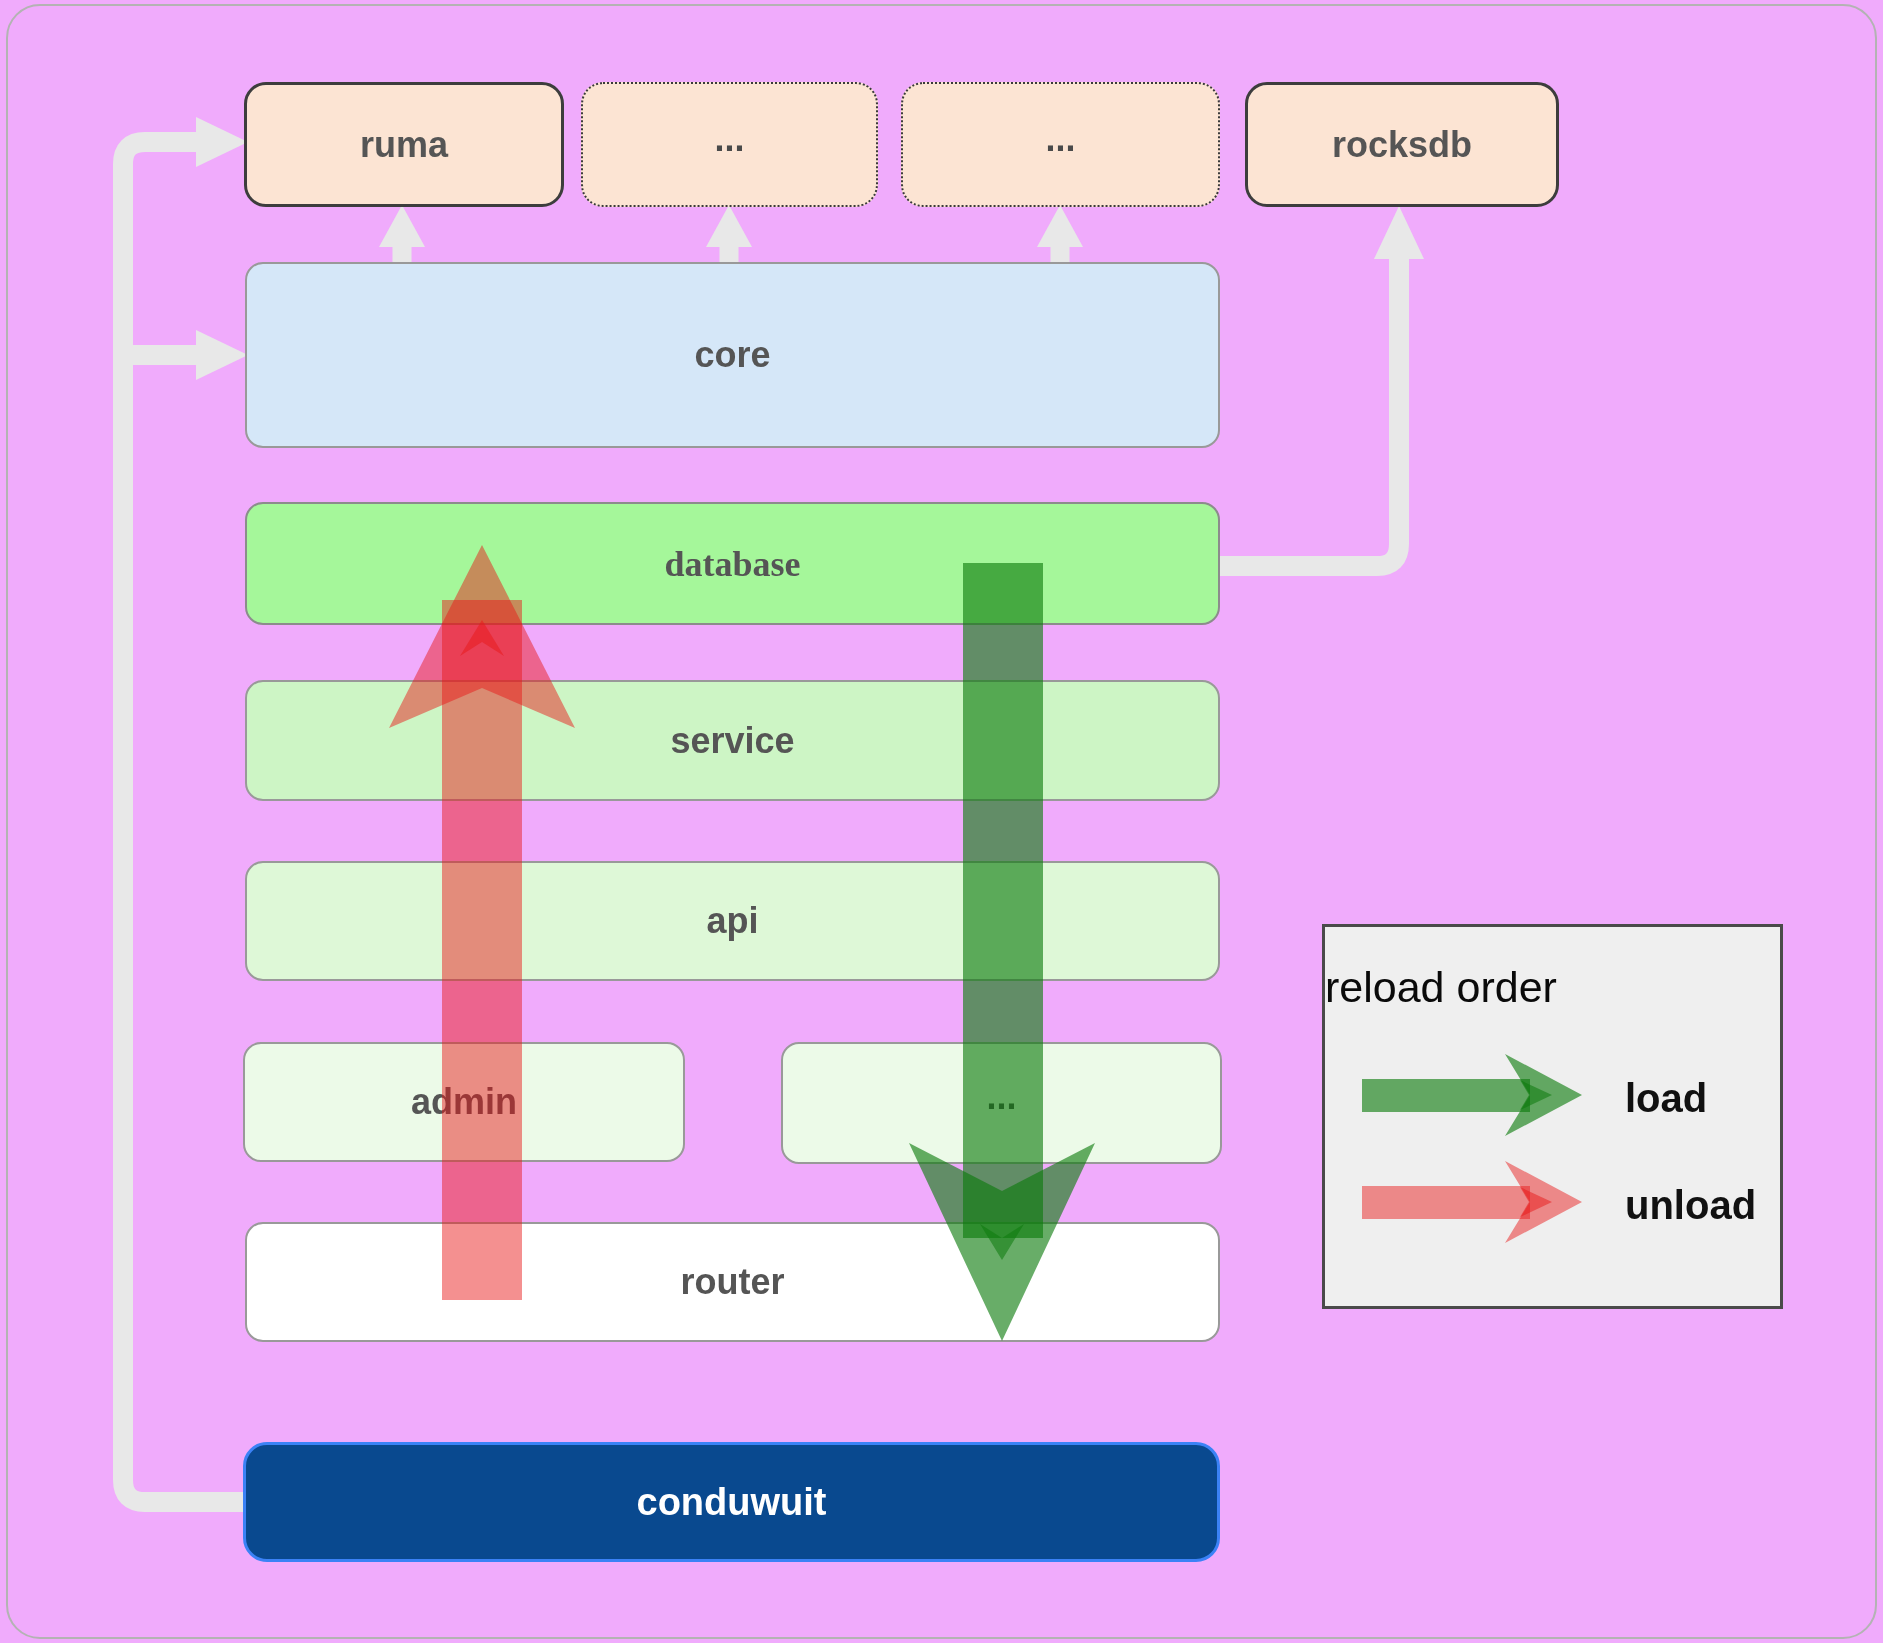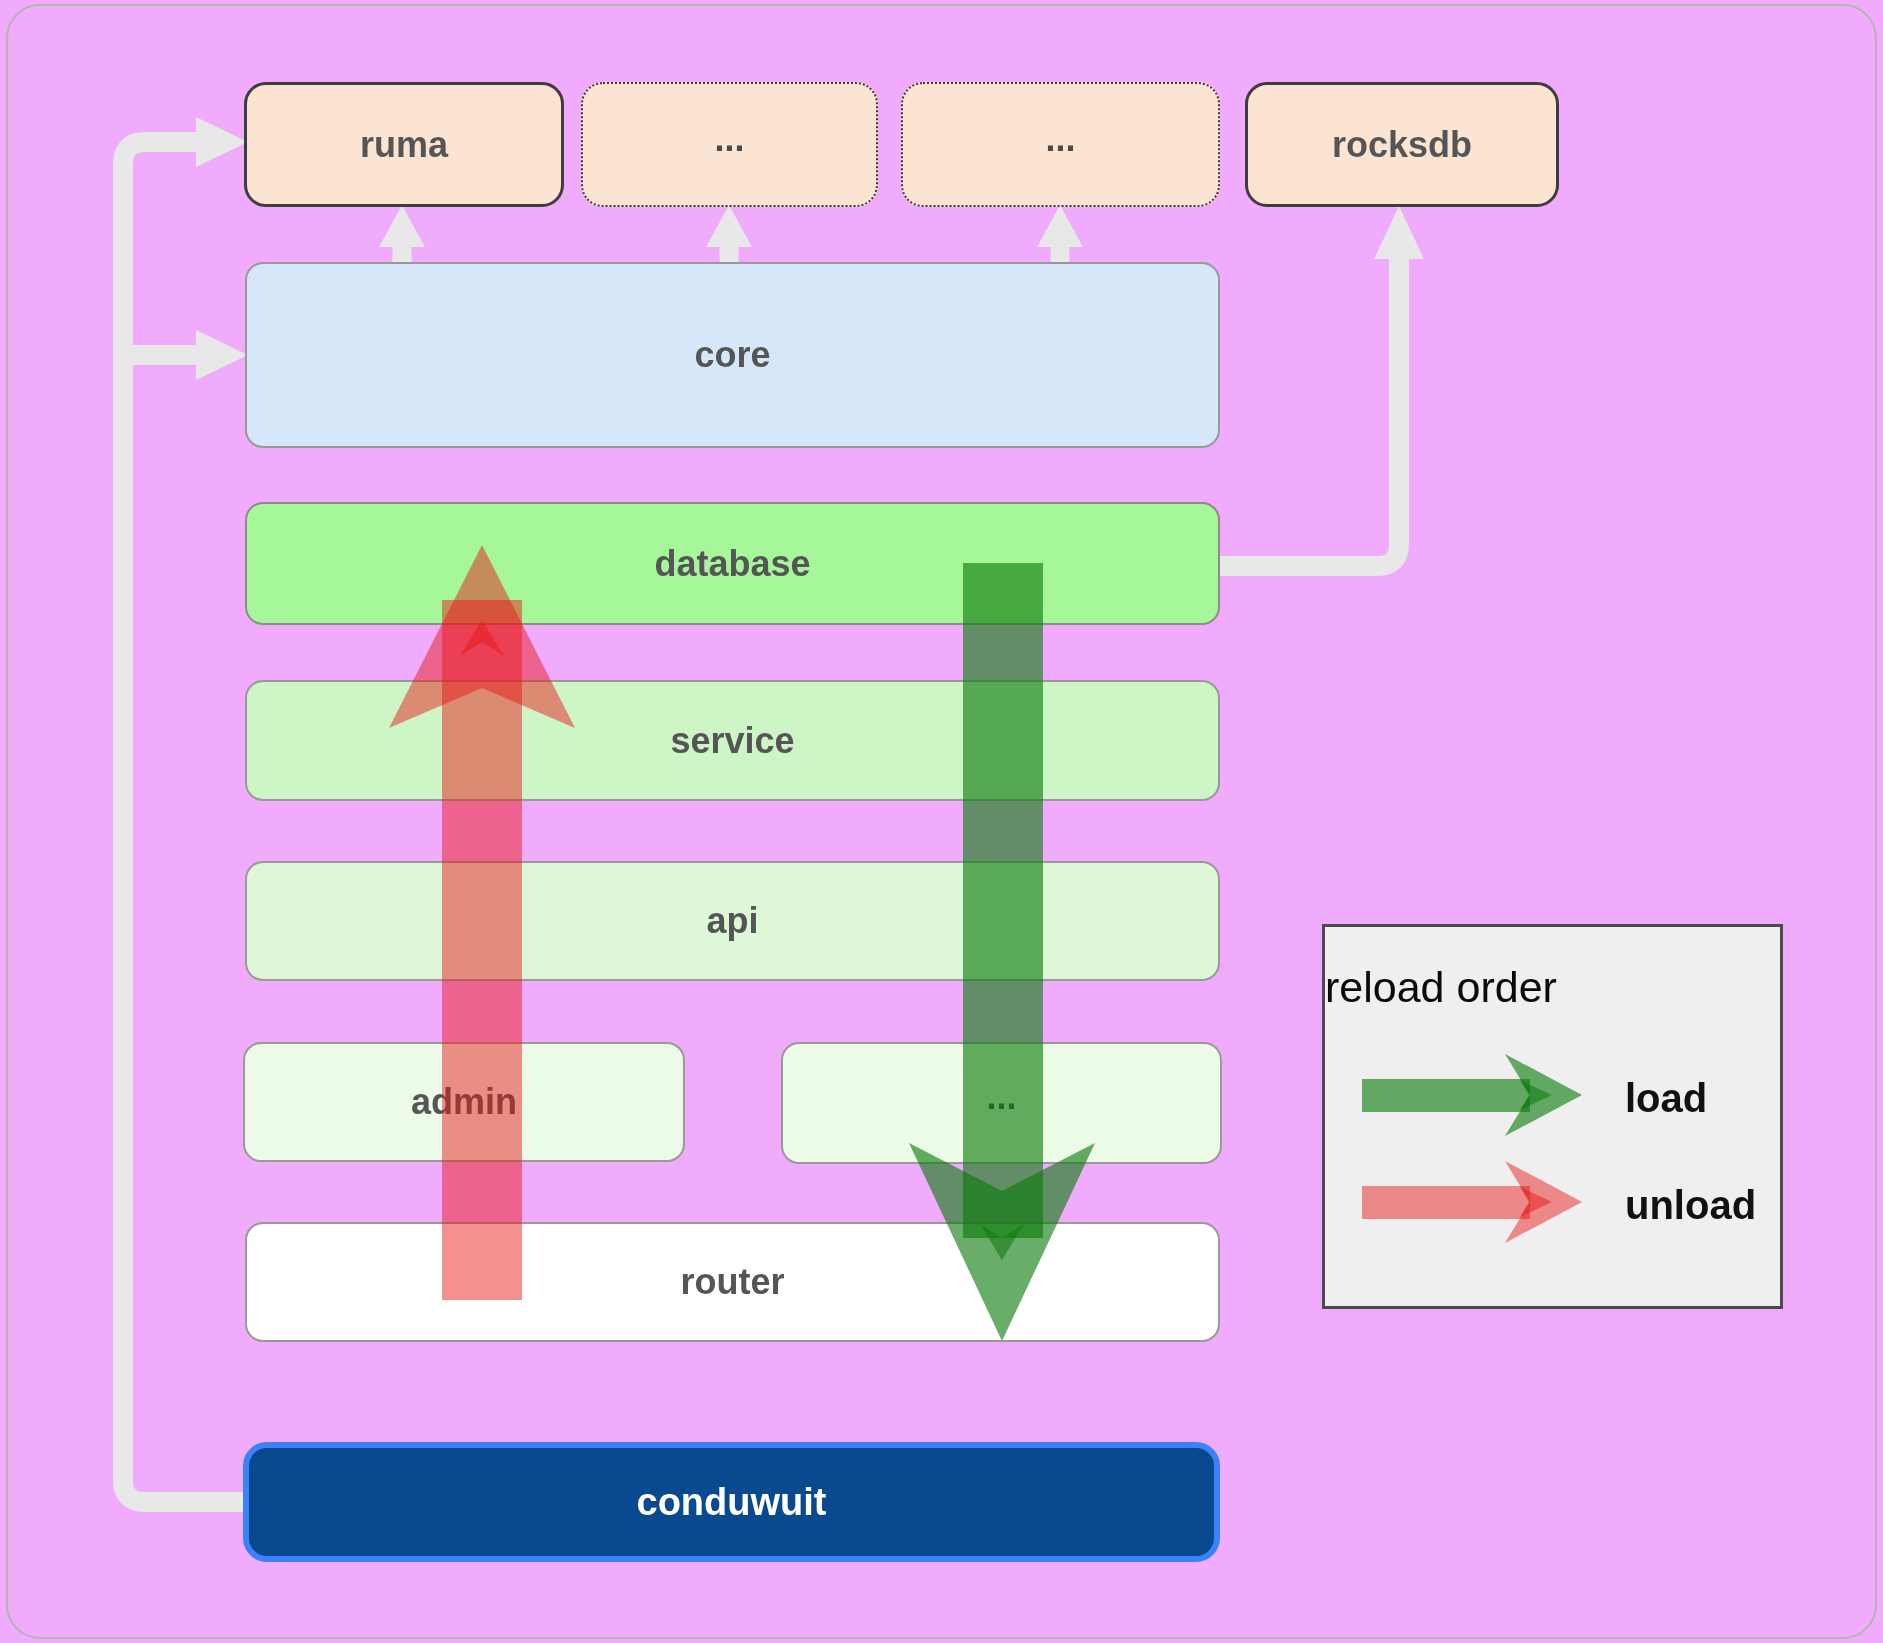--- a/index.html
+++ b/index.html
@@ -18,26 +18,26 @@
     position:absolute;box-sizing:border-box;display:flex;align-items:center;justify-content:center;
     font-size:36px;font-weight:600;color:var(--label-gray);z-index:2;
   }
   .r-top{border-radius:22px;}
   .r-row{border-radius:18px;}
   .peach{background:var(--peach);}
   .solid-dark{border:3px solid var(--peach-border);}
   .dotted-dark{border:2px dotted #3a3a3a;}
   .dotted-gray{border:2px dotted #9a9a9a;}
   .blue{background:var(--blue);border:2px solid var(--box-border);}
-  .green-bright{background:var(--green-bright);border:2px solid #8c8c8c;}
+  .green-bright{background:var(--green-bright);border:2px solid #8c8c8c;font-family:Liberation Serif, serif;}
   .green-mid{background:var(--green-mid);border:2px solid var(--box-border);}
   .green-light{background:var(--green-light);border:2px solid var(--box-border);}
   .green-faint{background:var(--green-faint);border:2px solid var(--box-border);}
   .white-box{background:#ffffff;border:2px solid var(--box-border);}
-  .navy{background:var(--navy);border:6px solid #3b82f6;border-radius:24px;}
+  .navy{background:var(--navy);border:3px solid #3b82f6;border-radius:24px;}
   .navy span{color:#ffffff;font-weight:700;font-size:38px;}
   .dots{font-weight:700;color:#4a4a4a;}
   .dots span{margin-top:-12px;}
   .gray-line{stroke:var(--connector-gray);stroke-width:20;fill:none;}
   .gray-line-thin{stroke:var(--connector-gray);stroke-width:19;fill:none;}
   .gray-head{fill:var(--connector-gray);}
   .green-part{fill:var(--load-green);fill-opacity:.62;}
   .green-marker{fill:var(--load-green);fill-opacity:.55;}
   .red-part{fill:var(--unload-red);fill-opacity:.48;}
   .red-marker{fill:var(--unload-red);fill-opacity:.5;}

